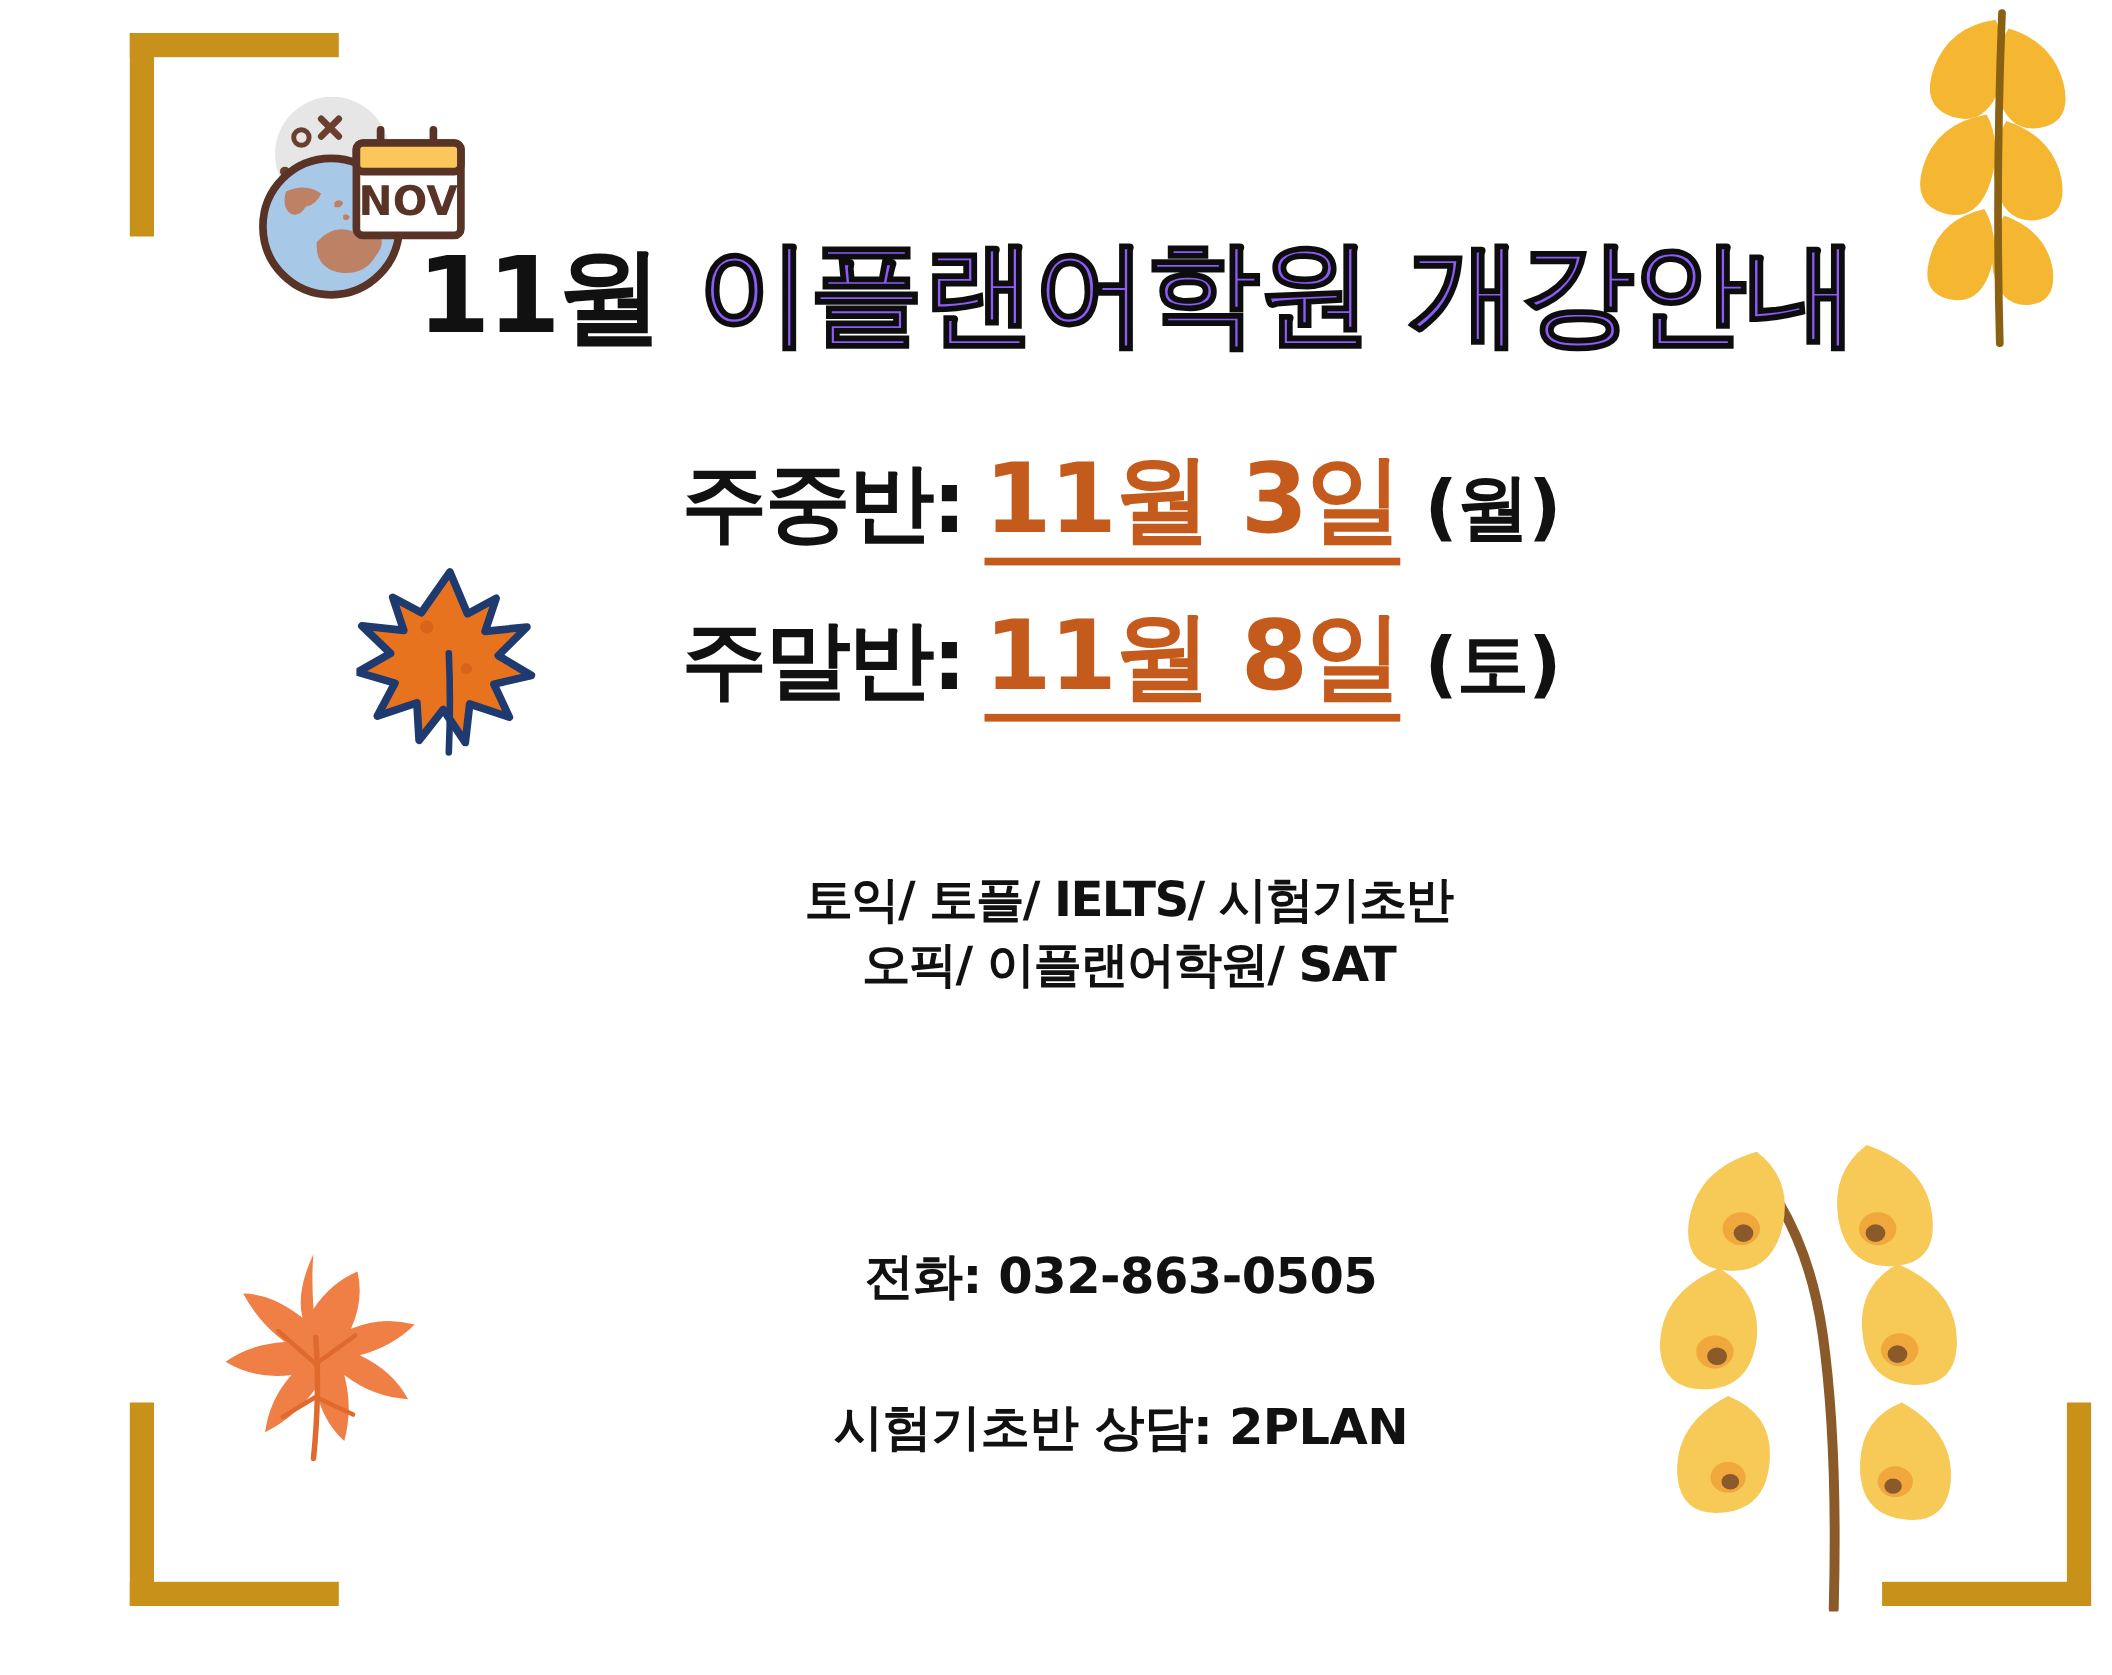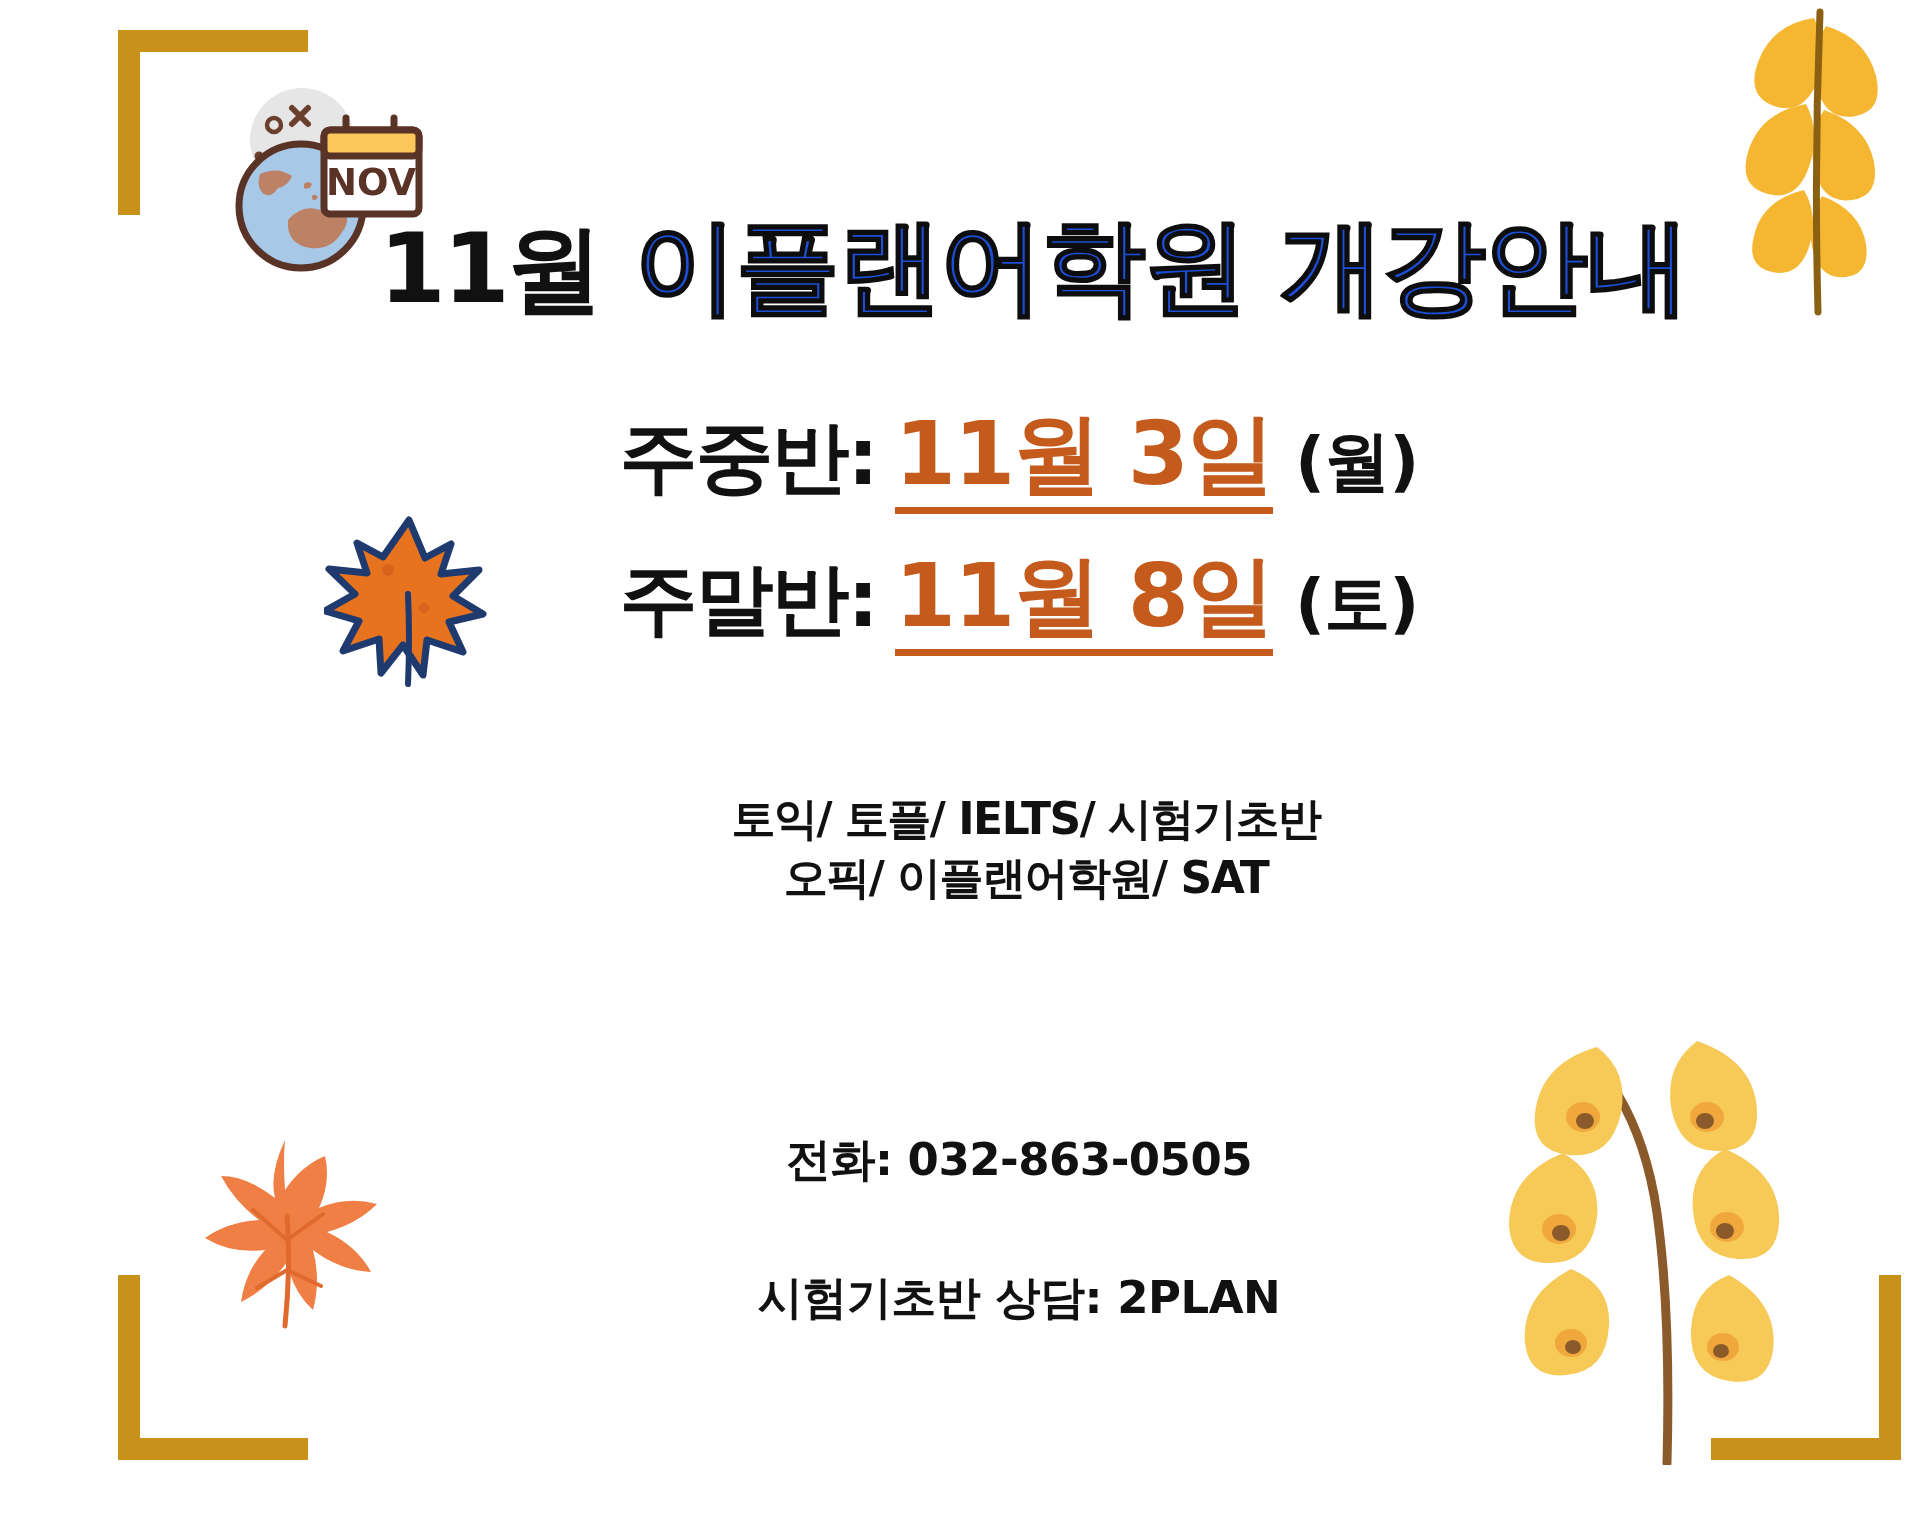--- a/index.html
+++ b/index.html
@@ -63,21 +63,21 @@
   .title-month {
     font-size: 96px;
     font-weight: 800;
     color: #111111;
     letter-spacing: -3px;
     vertical-align: baseline;
   }
   .title-main {
     font-size: 104px;
     font-weight: 800;
-    color: #1d4ed8;
+    color: #8b5cf6;
     letter-spacing: -2px;
     margin-left: 34px;
     -webkit-text-stroke: 2px #0d0d0d;
     vertical-align: baseline;
   }
 
   .date-line {
     position: absolute;
     width: 1920px;
     text-align: center;

